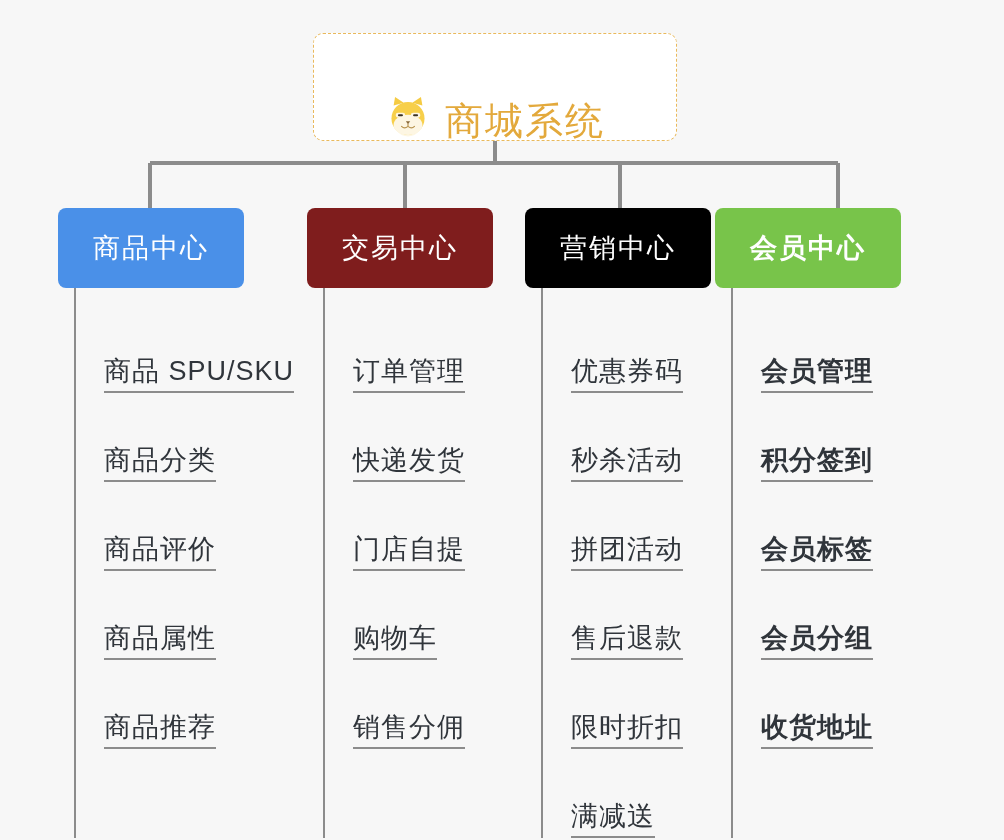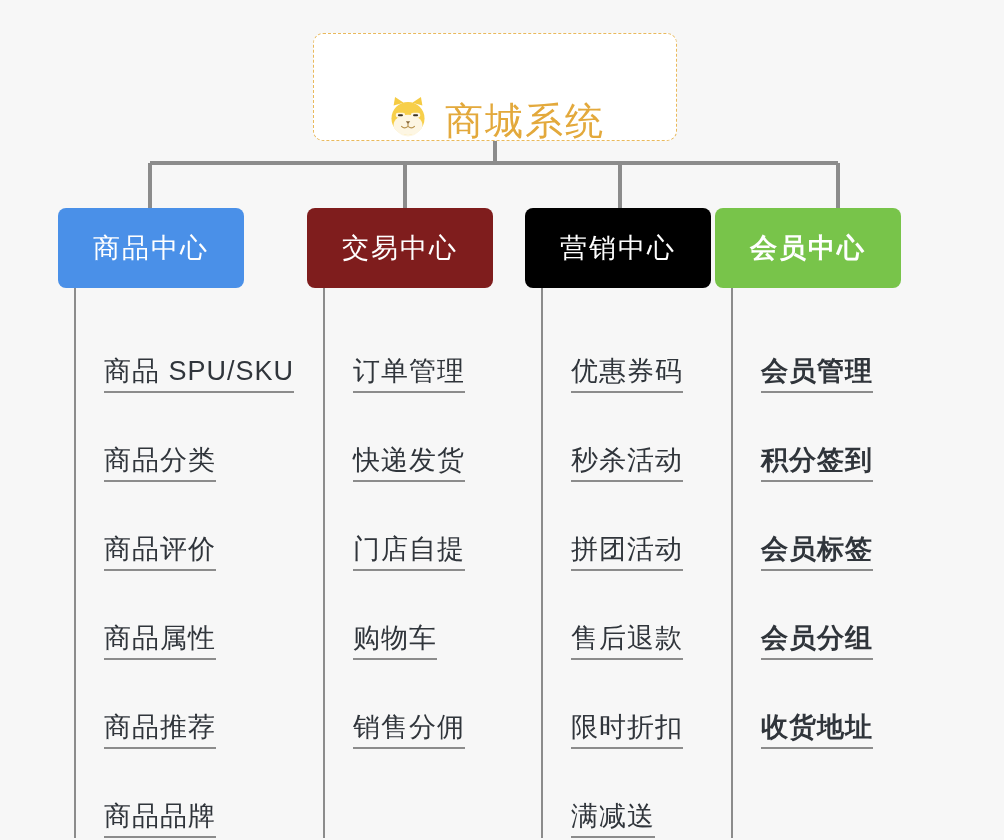--- a/index.html
+++ b/index.html
@@ -177,23 +177,20 @@
       </div>
       <div class="leaf">
         <span class="leaf-label">商品评价</span>
       </div>
       <div class="leaf">
         <span class="leaf-label">商品属性</span>
       </div>
       <div class="leaf">
         <span class="leaf-label">商品推荐</span>
       </div>
-      <div class="leaf">
-        <span class="leaf-label">商品品牌</span>
-      </div>
     </div>
   </div>
 
   <div class="branch" data-col="1">
     <div class="branch-header">
       <span>交易中心</span>
     </div>
     <div class="branch-leaves">
       <div class="leaf-spine" style="height:550px"></div>
       <div class="leaf">

